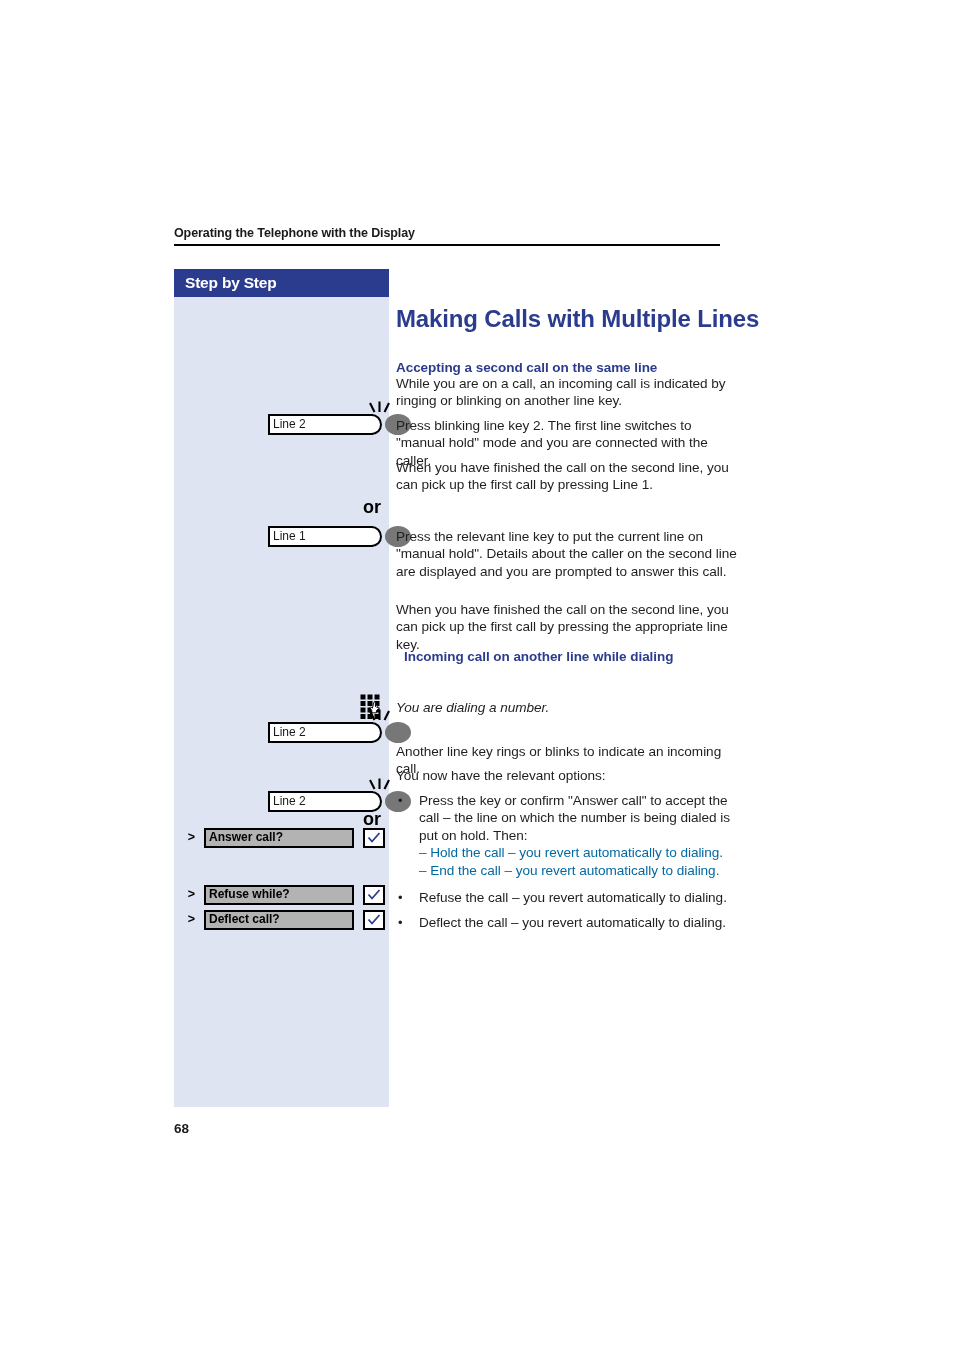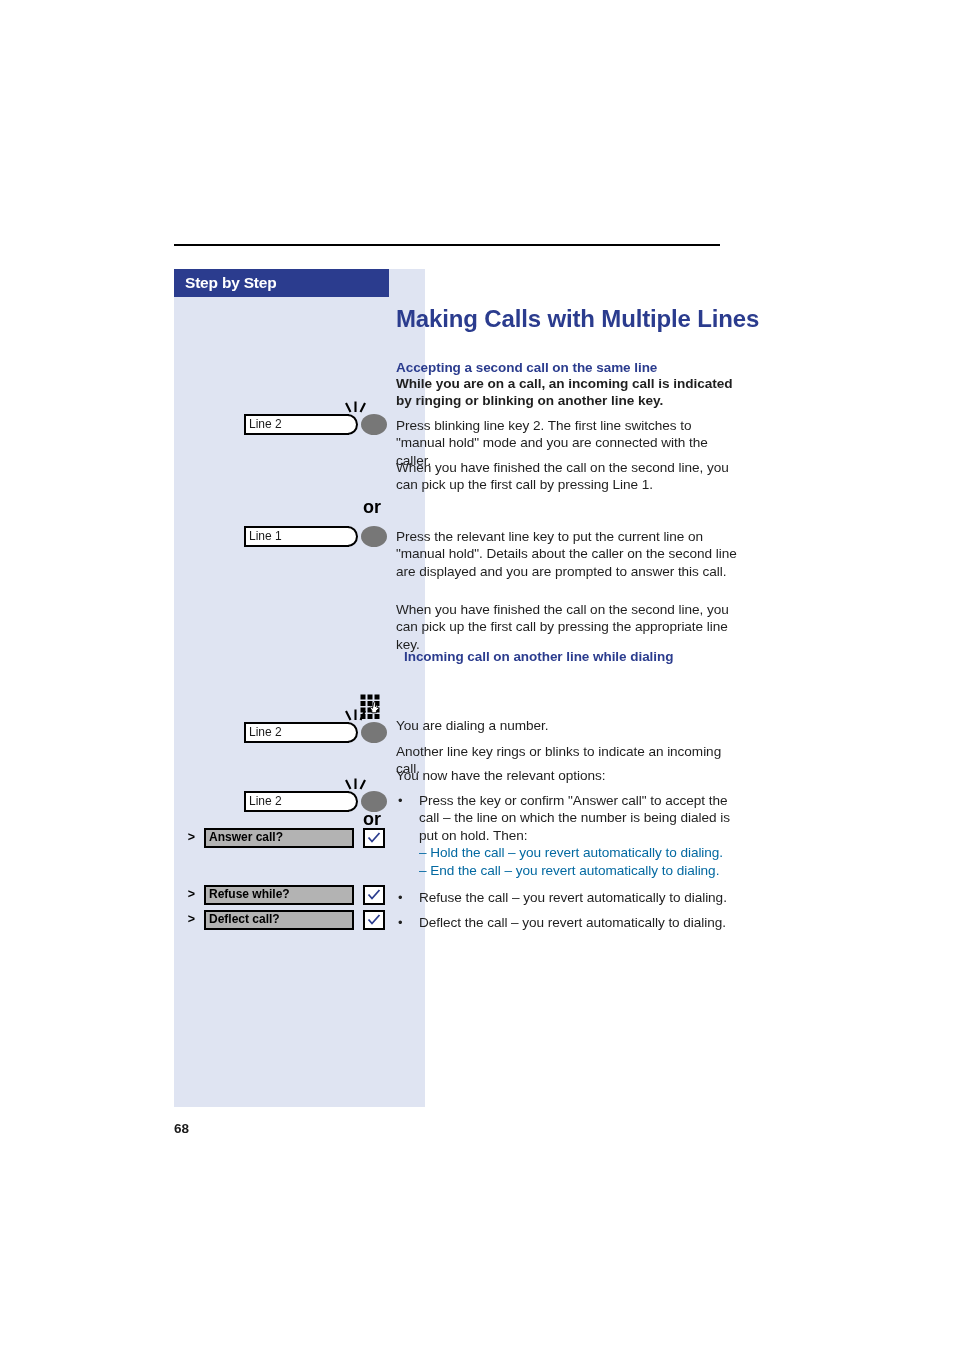--- a/index.html
+++ b/index.html
@@ -45,21 +45,20 @@
   }
 
   
   .sidebar {
     position: absolute;
     left: 174px;
     top: 269px;
     width: 215px;
     height: 838px;
     background: #dfe4f2;
-    padding-left: 36px;
   }
   .sidebar-title-bar {
     position: absolute;
     left: 0; top: 0;
     width: 215px;
     height: 28px;
     background: #2b3c8e;
   }
   .sidebar-title {
     position: absolute;
@@ -74,20 +73,21 @@
 
   
   .gfx {
     position: absolute;
   }
 
   
   .linekey {
     position: absolute;
     height: 33px;
+    margin-left: 24px;
   }
   .linekey .lk-box {
     position: absolute;
     left: 0;
     top: 0;
     width: 105px;
     height: 21px;
     box-sizing: border-box;
     border: 2px solid #000000;
     background: #ffffff;
@@ -268,20 +268,21 @@
     font-size: 13.5px;
     font-weight: bold;
     color: #1a1a1a;
   }
 </style>
 </head>
 <body>
 
 <div class="page">
 
+  <div class="running-head">Operating the Telephone with the Display</div>
   <div class="head-rule"></div>
 
   <div class="sidebar">
     <div class="sidebar-title-bar"></div>
     <div class="sidebar-title">Step by Step</div>
   </div>
 
   <div class="linekey gfx" style="left:244px; top:414px; width:145px;">
     <div class="lk-box"></div>
     <div class="lk-label">Line 2</div>
@@ -397,29 +398,29 @@
       </svg>
     </div>
   </div>
 
   <div class="main">
 
     <div class="h1" style="top:38px;">Making Calls with Multiple Lines</div>
 
     <div class="h2" style="top:90px;">Accepting a second call on the same line</div>
 
-    <div class="para" style="top:106px;font-weight:bold;">While you are on a call, an incoming call is indicated by ringing or blinking on another line key.</div>
+    <div class="para" style="top:106px;">While you are on a call, an incoming call is indicated by ringing or blinking on another line key.</div>
     <div class="para" style="top:148px;">Press blinking line key 2. The first line switches to "manual hold" mode and you are connected with the caller.</div>
     <div class="para" style="top:190px;">When you have finished the call on the second line, you can pick up the first call by pressing Line 1.</div>
     <div class="para" style="top:259px;">Press the relevant line key to put the current line on "manual hold". Details about the caller on the second line are displayed and you are prompted to answer this call.</div>
     <div class="para" style="top:332px;">When you have finished the call on the second line, you can pick up the first call by pressing the appropriate line key.</div>
 
     <div class="h2" style="top:379px;margin-left:8px;">Incoming call on another line while dialing</div>
 
-    <div class="para" style="top:448px;">You are dialing a number.</div>
+    <div class="para" style="top:430px;font-style:italic;">You are dialing a number.</div>
     <div class="para" style="top:474px;">Another line key rings or blinks to indicate an incoming call.</div>
     <div class="para" style="top:498px;">You now have the relevant options:</div>
 
     <div class="bullet-row" style="top:523px;">
       <span class="bul">•</span>
       <span class="btxt">Press the key or confirm "Answer call"  to accept the call – the line on which the number is being dialed is put on hold. Then:</span>
     </div>
     <div class="sub-dash" style="top:575px;">– Hold the call – you revert automatically to dialing.</div>
     <div class="sub-dash" style="top:593px;">– End the call – you revert automatically to dialing.</div>
 

